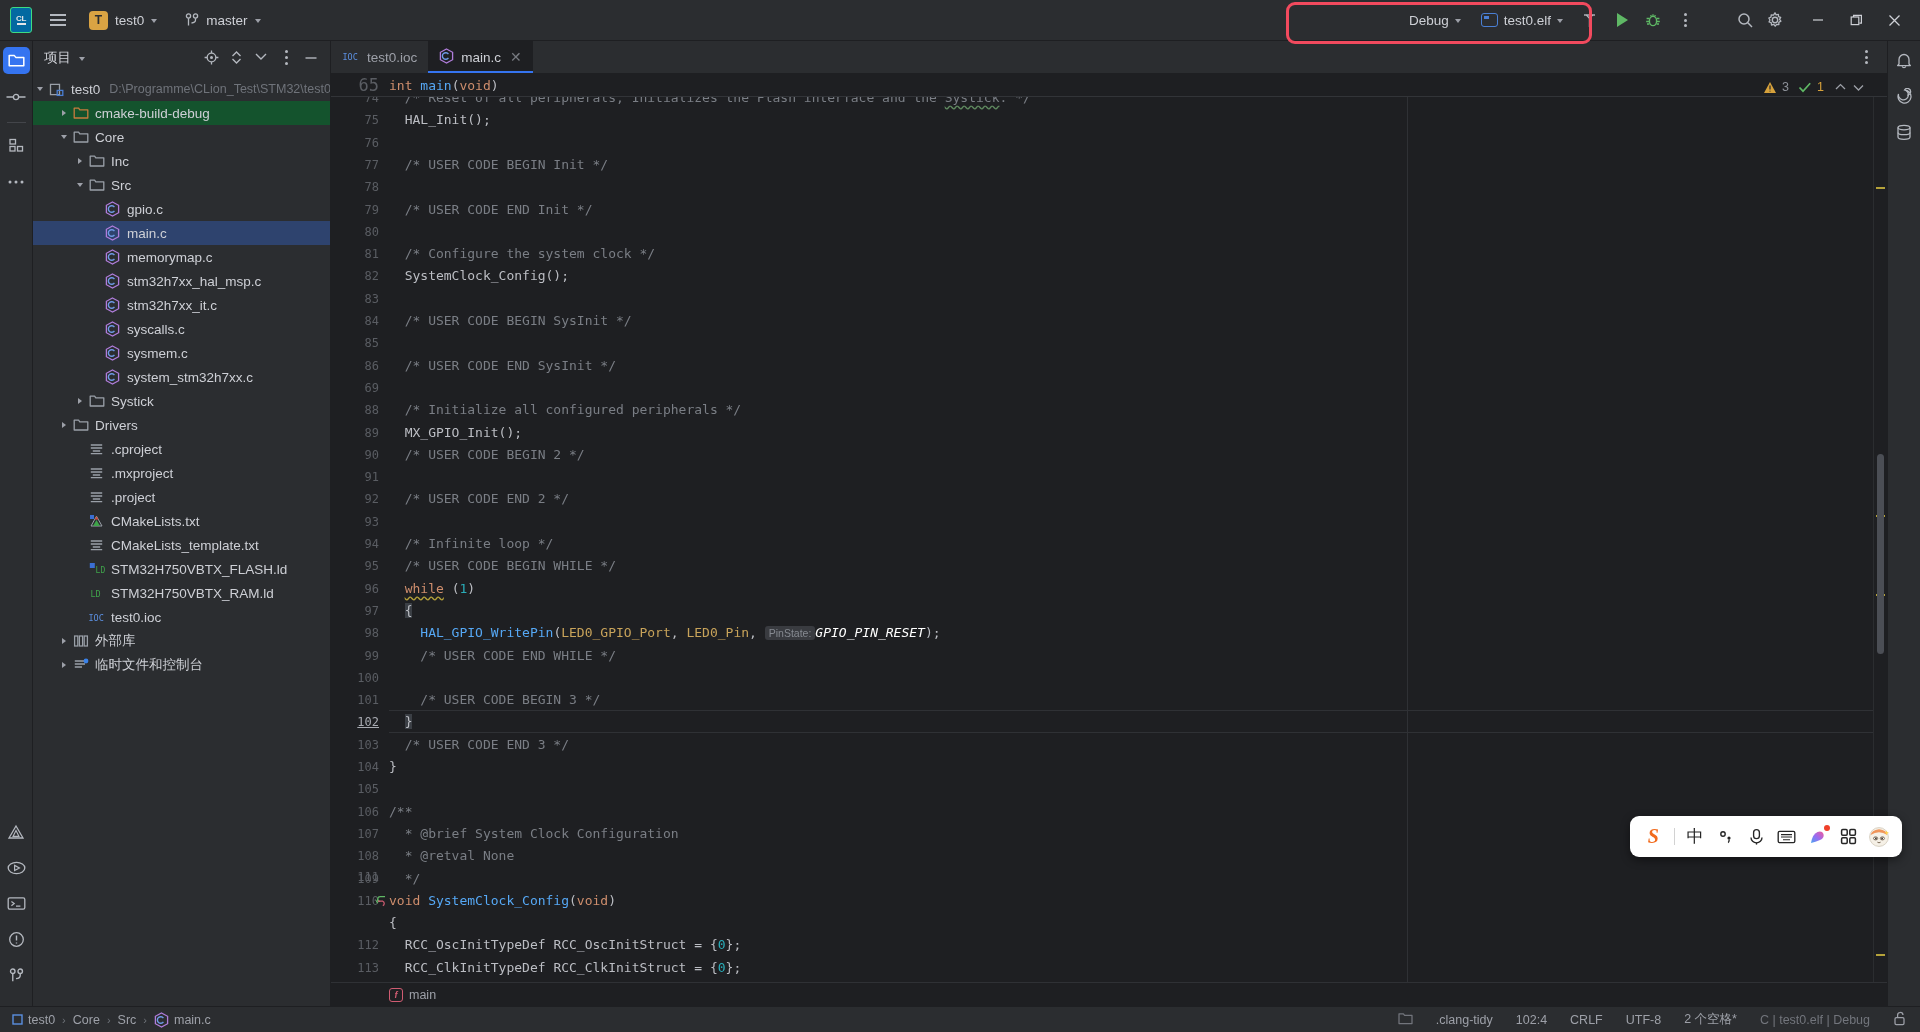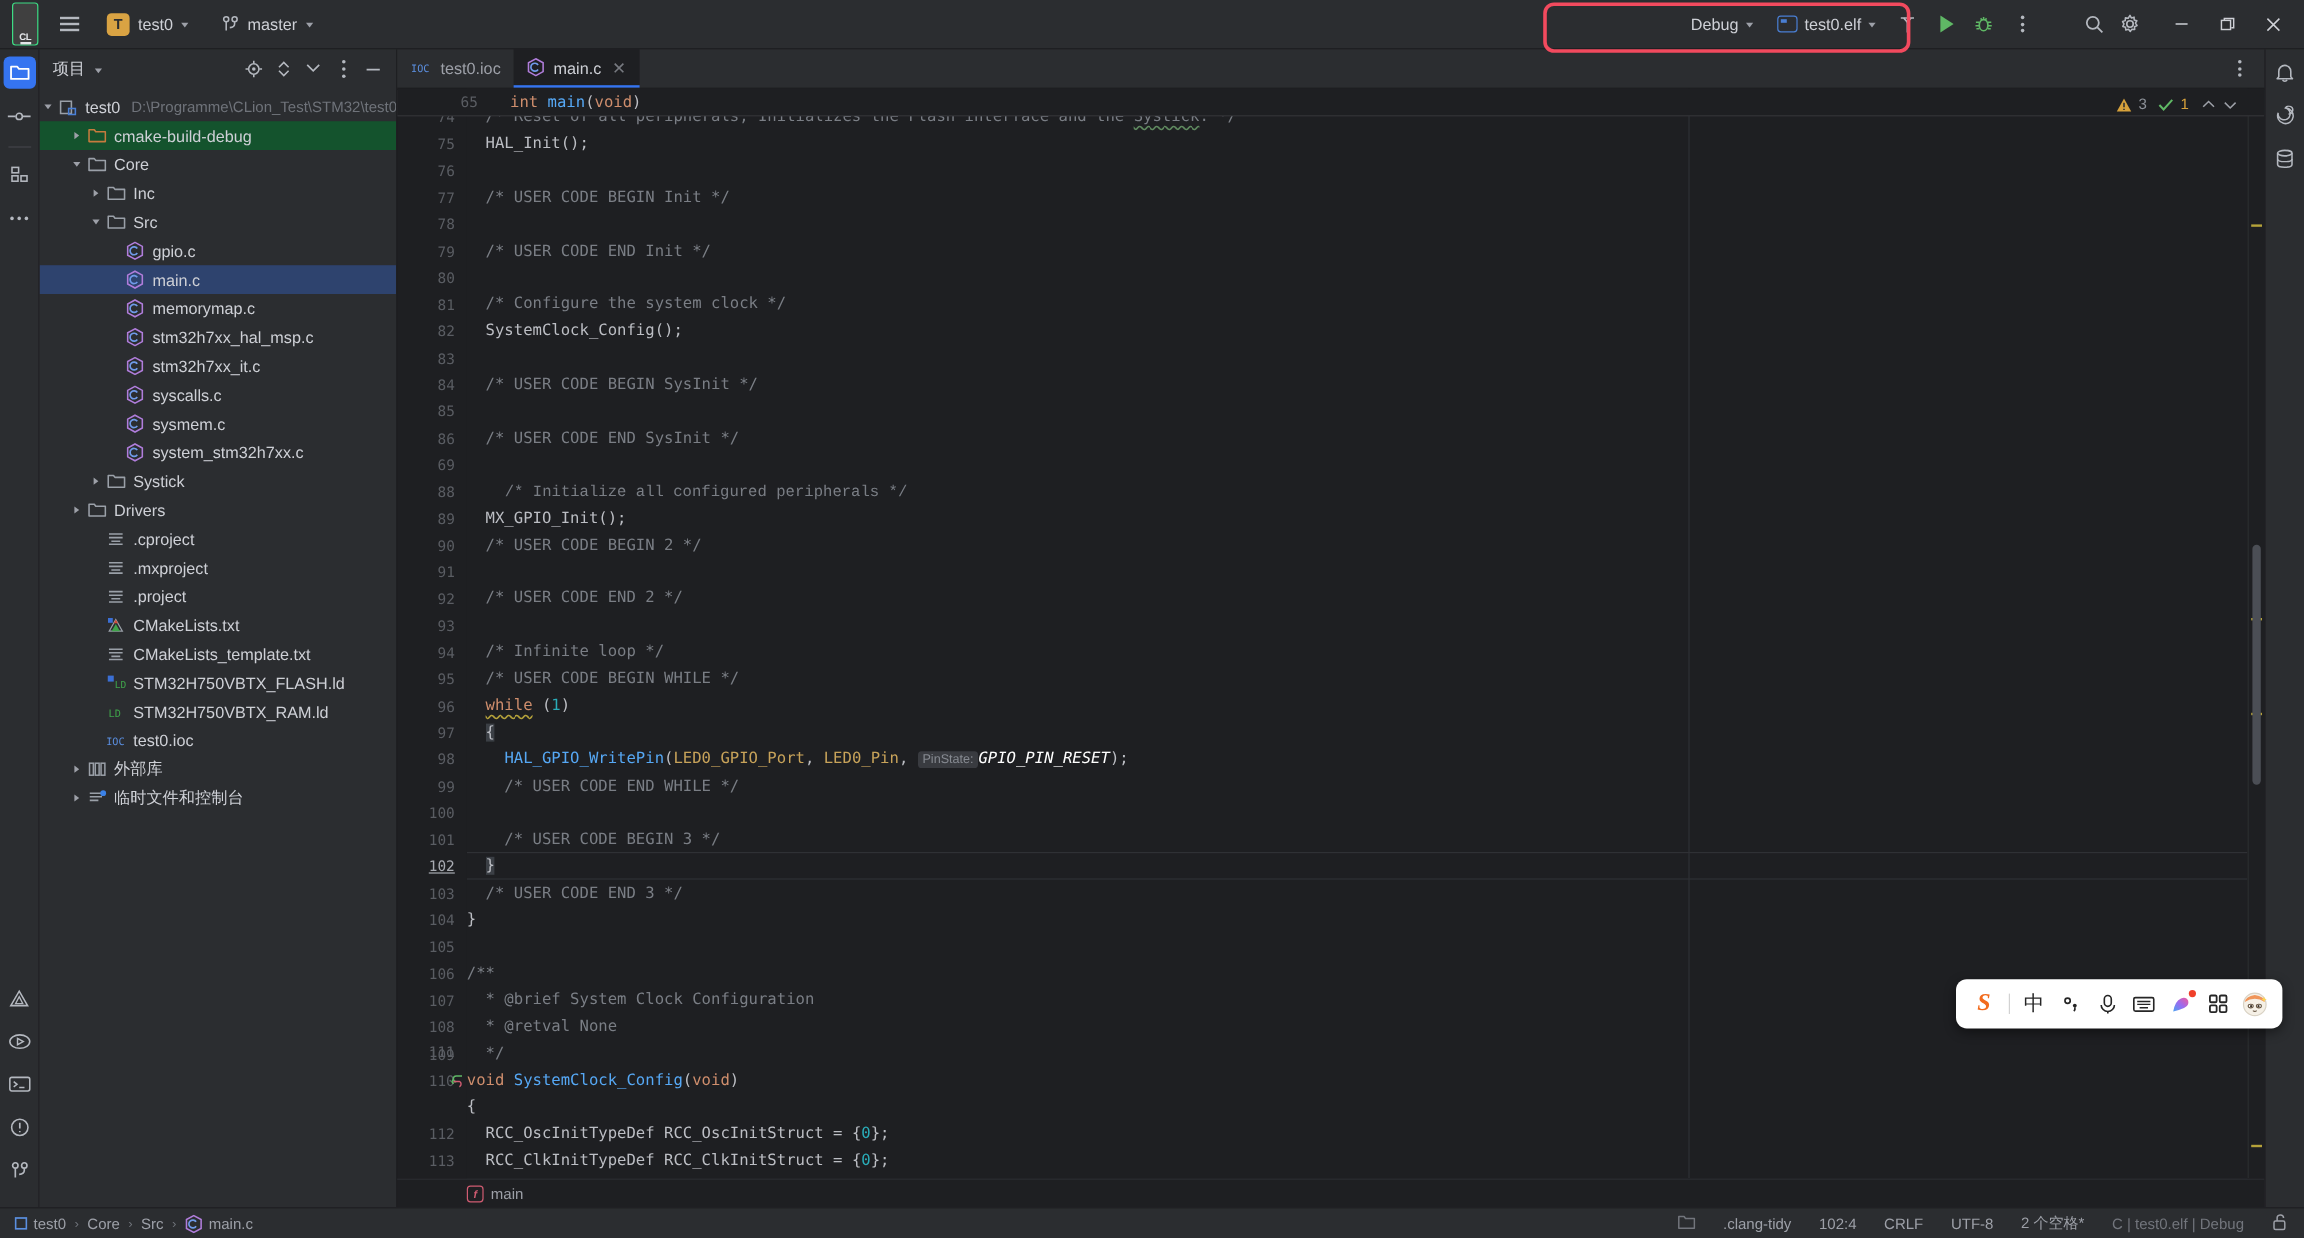--- a/index.html
+++ b/index.html
@@ -17,23 +17,23 @@
   .toolbar{
     height:41px; min-height:41px;
     background:#2b2d30;
     display:flex; align-items:center;
     padding:0 8px 0 10px;
     border-bottom:1px solid #1e1f22;
     position:relative;
   }
   .tb-left{ display:flex; align-items:center; gap:2px; }
   .logo{
-    width:22px;height:36px;border:1.6px solid #3ddc84;border-radius:3px;
-    display:flex;align-items:center;justify-content:flex-end;flex-direction:column;
-    background:#404040; margin-right:9px;
+    width:22px;height:26px;border:1.6px solid #3ddc84;border-radius:3px;
+    display:flex;align-items:center;justify-content:center;flex-direction:column;
+    background:#0369a1; margin-right:9px;
   }
   .logo b{ font-size:8px; color:#e3e5e8; letter-spacing:-.4px; line-height:7px; font-weight:700;}
   .logo i{ display:block; width:9px;height:1.6px;background:#e3e5e8; margin-top:1px;}
   .ham{ width:30px;height:30px;display:flex;flex-direction:column;align-items:center;justify-content:center;gap:3.5px;border-radius:4px; cursor:pointer;}
   .ham span{ display:block; width:16px;height:1.6px;background:#b4b8bf; }
   .proj-chip{ display:flex;align-items:center;gap:7px;padding:4px 8px;border-radius:5px;cursor:pointer;margin-left:6px;}
   .proj-badge{ width:19px;height:19px;border-radius:4px;background:#d9a343;color:#2b2d30;
     font-size:12px;font-weight:700;display:flex;align-items:center;justify-content:center;}
   .chip-txt{ font-size:13.5px;color:#ced0d6; }
   .chev{ width:0;height:0;border-left:3.6px solid transparent;border-right:3.6px solid transparent;border-top:4px solid #9da0a8; margin-top:2px;}
@@ -103,21 +103,21 @@
     font-family:"DejaVu Sans Mono","Liberation Mono",monospace;
     font-size:13px; line-height:22.3px; color:#bcbec4; padding:0; margin:0;
     white-space:pre;
   }
   .ln{ position:absolute; right:10px; font-family:"DejaVu Sans Mono",monospace; font-size:12px; color:#5a5d63; line-height:22.3px; height:22.3px;}
   .ln.cur{ color:#a8abb2;text-decoration:underline; }
   .sticky{
     position:absolute;top:0;left:0;right:0;height:22px;background:#1e1f22;z-index:12;
     display:flex;align-items:center;box-shadow:0 1px 0 #323438;
   }
-  .sticky .sn{ width:58px;text-align:center;padding-right:10px;font-family:"DejaVu Sans Mono",monospace;font-size:12px;color:#5a5d63;margin-left:36px;}
+  .sticky .sn{ width:58px;text-align:right;padding-right:10px;font-family:"DejaVu Sans Mono",monospace;font-size:17px;color:#5a5d63;}
   .sticky pre{ font-family:"DejaVu Sans Mono",monospace;font-size:13px;color:#bcbec4;margin:0;}
   .caret-line{ position:absolute;left:0;right:0;height:22.3px;border-top:1px solid #2f3135;border-bottom:1px solid #2f3135; pointer-events:none;}
   .fold{ position:absolute; left:44px; width:12px;height:22.3px;display:flex;align-items:center;justify-content:center;}
   .vsplit{ position:absolute; top:0; bottom:0; left:1018px; width:1px; background:#2f3135; }
 
   
   .kw{color:#cf8e6d;} .fn{color:#56a8f5;} .cm{color:#7a7e85;}
   .num{color:#2aacb8;} .punc{color:#bcbec4;}
   .cnst{color:#ffffff;font-style:italic;} .field{color:#c8a35a;}
   .hint{ background:#393b40;color:#868a91;font-size:10.5px;padding:1px 4px;border-radius:3px;font-family:"Liberation Sans",sans-serif;}
@@ -724,21 +724,21 @@
             <pre class="src" style="position: absolute; top: 102.2px; left: 0px; height: 22.3px; line-height: 22.3px;"></pre>
             <pre class="src" style="position: absolute; top: 124.5px; left: 0px; height: 22.3px; line-height: 22.3px;"><span class="cm">  /* USER CODE END Init */</span></pre>
             <pre class="src" style="position: absolute; top: 146.8px; left: 0px; height: 22.3px; line-height: 22.3px;"></pre>
             <pre class="src" style="position: absolute; top: 169.1px; left: 0px; height: 22.3px; line-height: 22.3px;"><span class="cm">  /* Configure the system clock */</span></pre>
             <pre class="src" style="position: absolute; top: 191.4px; left: 0px; height: 22.3px; line-height: 22.3px;"><span class="punc">  SystemClock_Config();</span></pre>
             <pre class="src" style="position: absolute; top: 213.7px; left: 0px; height: 22.3px; line-height: 22.3px;"></pre>
             <pre class="src" style="position: absolute; top: 236px; left: 0px; height: 22.3px; line-height: 22.3px;"><span class="cm">  /* USER CODE BEGIN SysInit */</span></pre>
             <pre class="src" style="position: absolute; top: 258.3px; left: 0px; height: 22.3px; line-height: 22.3px;"></pre>
             <pre class="src" style="position: absolute; top: 280.6px; left: 0px; height: 22.3px; line-height: 22.3px;"><span class="cm">  /* USER CODE END SysInit */</span></pre>
             <pre class="src" style="position: absolute; top: 302.9px; left: 0px; height: 22.3px; line-height: 22.3px;"></pre>
-            <pre class="src" style="position: absolute; top: 325.2px; left: 16px; height: 22.3px; line-height: 22.3px; font-family: Liberation Mono, monospace;"><span class="cm">  /* Initialize all configured peripherals */</span></pre>
+            <pre class="src" style="position: absolute; top: 325.2px; left: 0px; height: 22.3px; line-height: 22.3px;"><span class="cm">  /* Initialize all configured peripherals */</span></pre>
             <pre class="src" style="position: absolute; top: 347.5px; left: 0px; height: 22.3px; line-height: 22.3px;"><span class="punc">  MX_GPIO_Init();</span></pre>
             <pre class="src" style="position: absolute; top: 369.8px; left: 0px; height: 22.3px; line-height: 22.3px;"><span class="cm">  /* USER CODE BEGIN 2 */</span></pre>
             <pre class="src" style="position: absolute; top: 392.1px; left: 0px; height: 22.3px; line-height: 22.3px;"></pre>
             <pre class="src" style="position: absolute; top: 414.4px; left: 0px; height: 22.3px; line-height: 22.3px;"><span class="cm">  /* USER CODE END 2 */</span></pre>
             <pre class="src" style="position: absolute; top: 436.7px; left: 0px; height: 22.3px; line-height: 22.3px;"></pre>
             <pre class="src" style="position: absolute; top: 459px; left: 0px; height: 22.3px; line-height: 22.3px;"><span class="cm">  /* Infinite loop */</span></pre>
             <pre class="src" style="position: absolute; top: 481.3px; left: 0px; height: 22.3px; line-height: 22.3px;"><span class="cm">  /* USER CODE BEGIN WHILE */</span></pre>
             <pre class="src" style="position: absolute; top: 503.6px; left: 0px; height: 22.3px; line-height: 22.3px;">  <span class="kw sq-y">while</span> <span class="punc">(</span><span class="num">1</span><span class="punc">)</span></pre>
             <pre class="src" style="position: absolute; top: 525.9px; left: 0px; height: 22.3px; line-height: 22.3px;">  <span class="punc brace-hl">{</span></pre>
             <pre class="src" style="position: absolute; top: 548.2px; left: 0px; height: 22.3px; line-height: 22.3px;">    <span class="fn">HAL_GPIO_WritePin</span><span class="punc">(</span><span class="field">LED0_GPIO_Port</span><span class="punc">, </span><span class="field">LED0_Pin</span><span class="punc">, </span><span class="hint">PinState:</span><span class="cnst">GPIO_PIN_RESET</span><span class="punc">);</span></pre>

